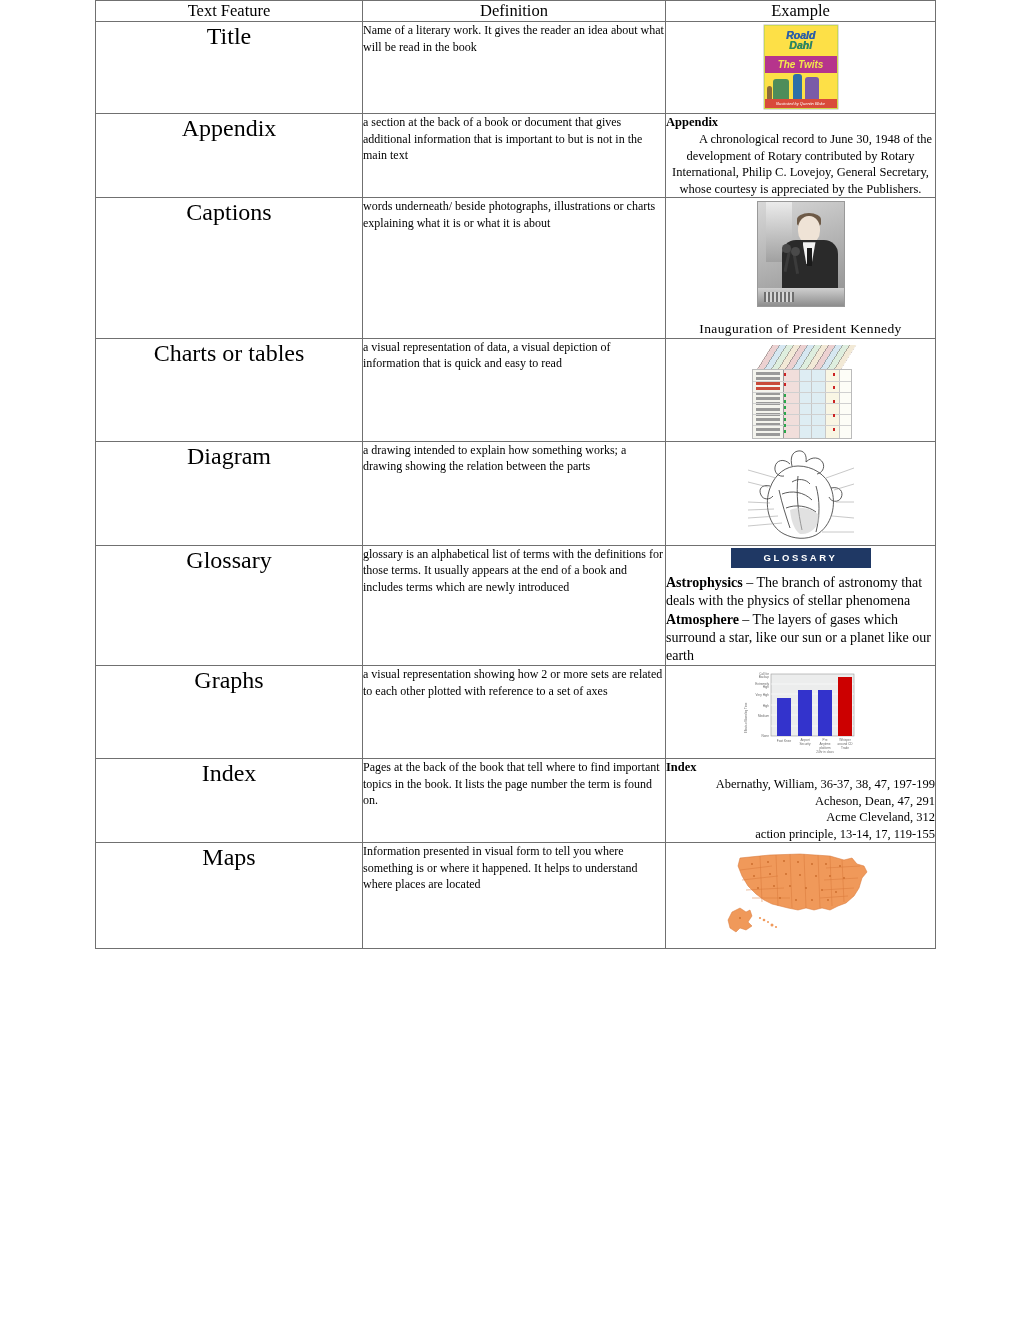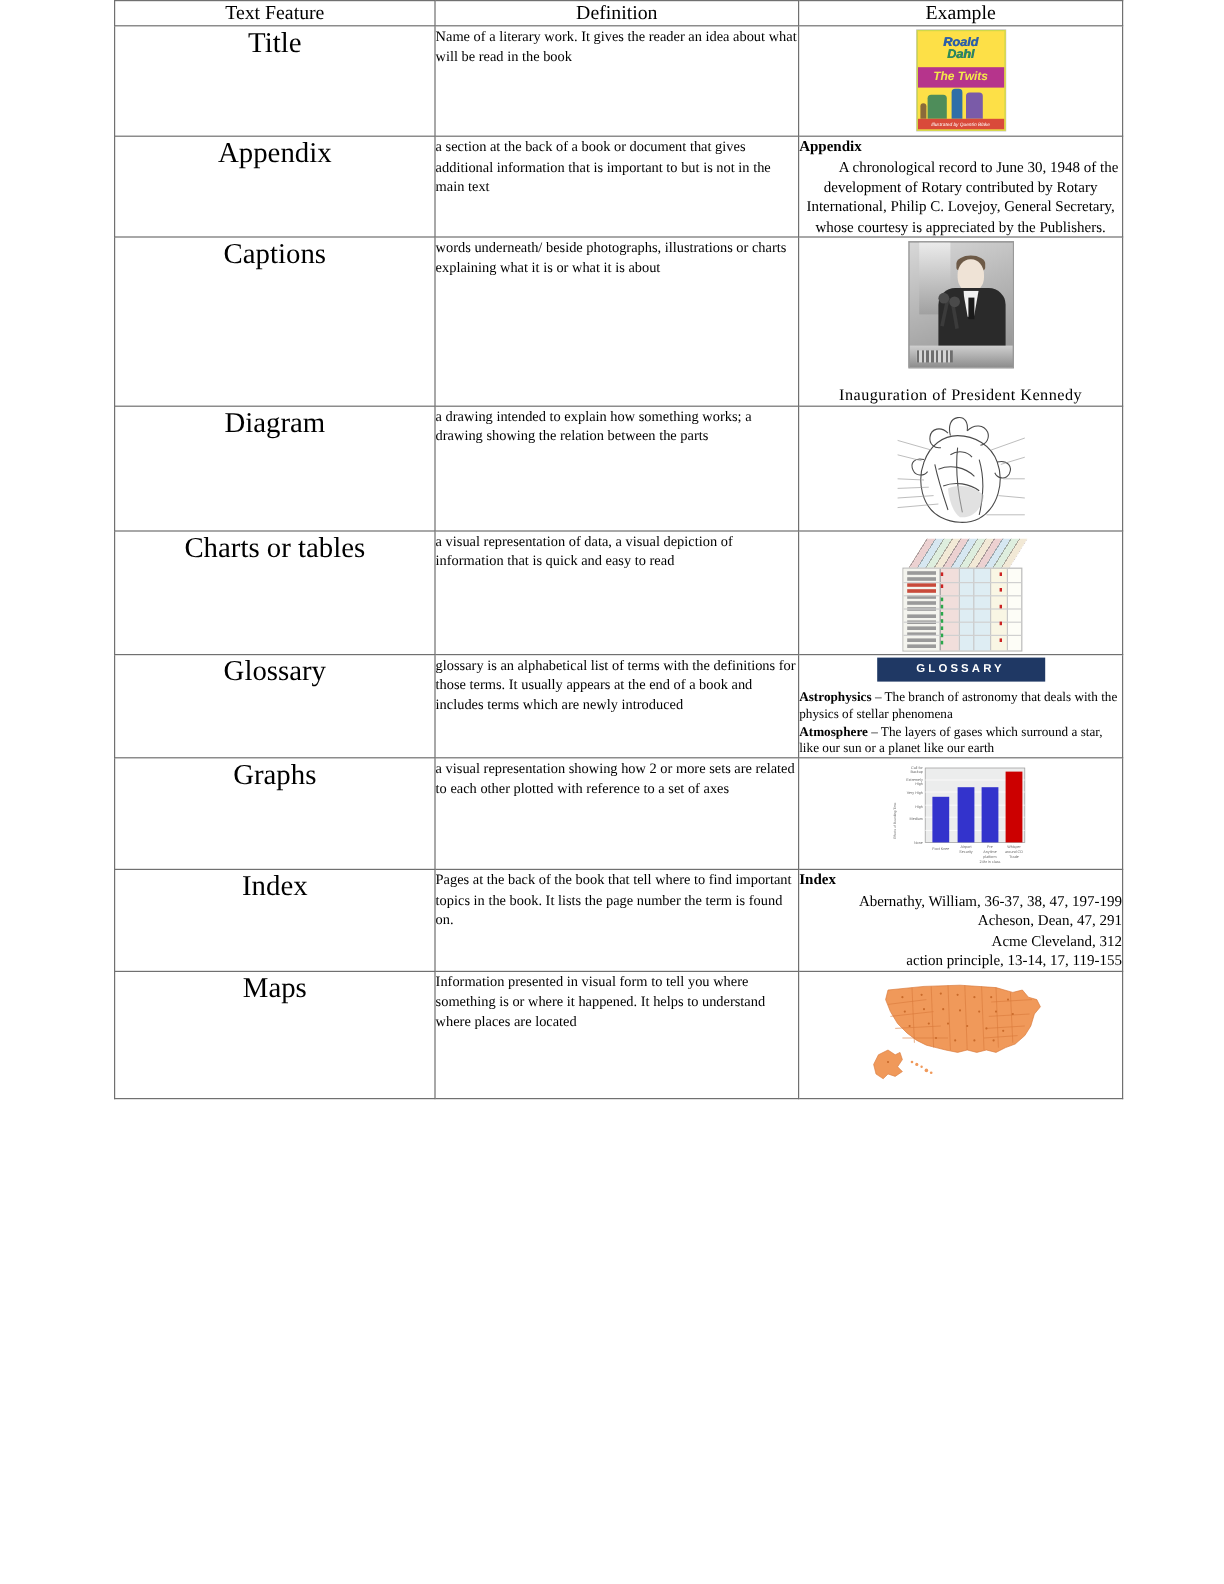--- a/index.html
+++ b/index.html
@@ -306,21 +306,21 @@
     text-align: center;
     font-family: "Liberation Sans", sans-serif;
     font-size: 9.5px;
     font-weight: bold;
     letter-spacing: 2.6px;
     padding: 4px 0 4px 0;
     width: 140px;
     margin: 2px auto 6px auto;
   }
   .gloss-entry {
-    font-size: 11px;
+    font-size: 14px;
     line-height: 1.3;
   }
   .gloss-entry b { font-weight: bold; }
 
   
   .barchart {
     width: 126px;
     height: 86px;
     margin: 4px auto 2px auto;
     display: block;
@@ -430,57 +430,20 @@
             <div class="body"></div>
             <div class="shirt"></div>
             <div class="tie"></div>
             <div class="mic1"></div>
             <div class="mic2"></div>
             <div class="michead1"></div>
             <div class="michead2"></div>
             <div class="podium"></div>
           </div>
           <div class="caption-text">Inauguration  of  President Kennedy</div>
-        </td>
-      </tr>
-
-      <tr>
-        <td class="feature">Diagram</td>
-        <td class="definition">a drawing intended to explain how something works; a drawing showing the relation between the parts</td>
-        <td class="example ex-center">
-          <svg class="heart-diagram" viewBox="0 0 110 96">
-            <g fill="none" stroke="#4a4a4a" stroke-width="0.9">
-              <path d="M38 88 C22 80 18 58 24 42 C29 28 40 20 52 20 C66 20 80 28 85 42 C91 58 86 80 70 89 C60 94 48 93 38 88 Z"></path>
-              <path d="M46 20 C44 12 46 6 52 5 C58 4 61 9 60 16"></path>
-              <path d="M60 16 C66 10 74 11 77 17 C79 22 76 27 71 28"></path>
-              <path d="M44 18 C38 12 30 14 29 21 C28 27 33 31 38 30"></path>
-              <path d="M24 40 C16 38 12 43 15 49 C17 54 24 54 27 50"></path>
-              <path d="M85 42 C94 40 98 46 95 52 C92 57 85 56 83 51"></path>
-              <path d="M33 44 C36 58 40 70 44 82"></path>
-              <path d="M52 30 C50 48 52 66 56 84"></path>
-              <path d="M70 40 C74 54 74 70 70 86"></path>
-              <path d="M36 48 C46 44 58 46 66 54"></path>
-              <path d="M40 62 C50 58 62 60 70 66"></path>
-              <path d="M46 36 C52 32 60 33 64 38"></path>
-            </g>
-            <path d="M44 64 C54 60 66 62 74 70 C72 82 64 89 54 88 C48 84 45 74 44 64 Z" fill="#c9c9c9" opacity="0.55" stroke="none"></path>
-            <g stroke="#9a9a9a" stroke-width="0.55">
-              <line x1="2" y1="24" x2="30" y2="32"></line>
-              <line x1="2" y1="36" x2="22" y2="41"></line>
-              <line x1="2" y1="56" x2="24" y2="57"></line>
-              <line x1="2" y1="64" x2="28" y2="63"></line>
-              <line x1="2" y1="72" x2="32" y2="70"></line>
-              <line x1="2" y1="80" x2="36" y2="77"></line>
-              <line x1="108" y1="22" x2="80" y2="32"></line>
-              <line x1="108" y1="38" x2="88" y2="44"></line>
-              <line x1="108" y1="56" x2="90" y2="56"></line>
-              <line x1="108" y1="72" x2="86" y2="70"></line>
-              <line x1="108" y1="86" x2="76" y2="86"></line>
-            </g>
-          </svg>
         </td>
       </tr>
 
       <tr>
         <td class="feature">Charts or tables</td>
         <td class="definition"> a visual representation of data, a visual depiction of information that is quick and easy to read</td>
         <td class="example ex-center">
           <div class="sheet">
             <div class="skew"></div>
             <div class="grid">
@@ -526,20 +489,57 @@
                 <i style="left:80px; top:30px; background:#cc2222"></i>
                 <i style="left:80px; top:44px; background:#cc2222"></i>
                 <i style="left:80px; top:58px; background:#cc2222"></i>
               </div>
             </div>
           </div>
         </td>
       </tr>
 
       <tr>
+        <td class="feature">Diagram</td>
+        <td class="definition">a drawing intended to explain how something works; a drawing showing the relation between the parts</td>
+        <td class="example ex-center">
+          <svg class="heart-diagram" viewBox="0 0 110 96">
+            <g fill="none" stroke="#4a4a4a" stroke-width="0.9">
+              <path d="M38 88 C22 80 18 58 24 42 C29 28 40 20 52 20 C66 20 80 28 85 42 C91 58 86 80 70 89 C60 94 48 93 38 88 Z"></path>
+              <path d="M46 20 C44 12 46 6 52 5 C58 4 61 9 60 16"></path>
+              <path d="M60 16 C66 10 74 11 77 17 C79 22 76 27 71 28"></path>
+              <path d="M44 18 C38 12 30 14 29 21 C28 27 33 31 38 30"></path>
+              <path d="M24 40 C16 38 12 43 15 49 C17 54 24 54 27 50"></path>
+              <path d="M85 42 C94 40 98 46 95 52 C92 57 85 56 83 51"></path>
+              <path d="M33 44 C36 58 40 70 44 82"></path>
+              <path d="M52 30 C50 48 52 66 56 84"></path>
+              <path d="M70 40 C74 54 74 70 70 86"></path>
+              <path d="M36 48 C46 44 58 46 66 54"></path>
+              <path d="M40 62 C50 58 62 60 70 66"></path>
+              <path d="M46 36 C52 32 60 33 64 38"></path>
+            </g>
+            <path d="M44 64 C54 60 66 62 74 70 C72 82 64 89 54 88 C48 84 45 74 44 64 Z" fill="#c9c9c9" opacity="0.55" stroke="none"></path>
+            <g stroke="#9a9a9a" stroke-width="0.55">
+              <line x1="2" y1="24" x2="30" y2="32"></line>
+              <line x1="2" y1="36" x2="22" y2="41"></line>
+              <line x1="2" y1="56" x2="24" y2="57"></line>
+              <line x1="2" y1="64" x2="28" y2="63"></line>
+              <line x1="2" y1="72" x2="32" y2="70"></line>
+              <line x1="2" y1="80" x2="36" y2="77"></line>
+              <line x1="108" y1="22" x2="80" y2="32"></line>
+              <line x1="108" y1="38" x2="88" y2="44"></line>
+              <line x1="108" y1="56" x2="90" y2="56"></line>
+              <line x1="108" y1="72" x2="86" y2="70"></line>
+              <line x1="108" y1="86" x2="76" y2="86"></line>
+            </g>
+          </svg>
+        </td>
+      </tr>
+
+      <tr>
         <td class="feature">Glossary</td>
         <td class="definition">glossary is an alphabetical list of terms with the definitions for those terms. It usually appears at the end of a book and includes terms which are newly introduced</td>
         <td class="example">
           <div class="gloss-banner">GLOSSARY</div>
           <div class="gloss-entry">
             <b>Astrophysics</b><span> – </span><span>The branch of astronomy that deals with the physics of stellar phenomena</span>
           </div>
           <div class="gloss-entry">
             <b>Atmosphere</b><span> – </span><span>The layers of gases which surround a star, like our sun or a planet like our earth</span>
           </div>

